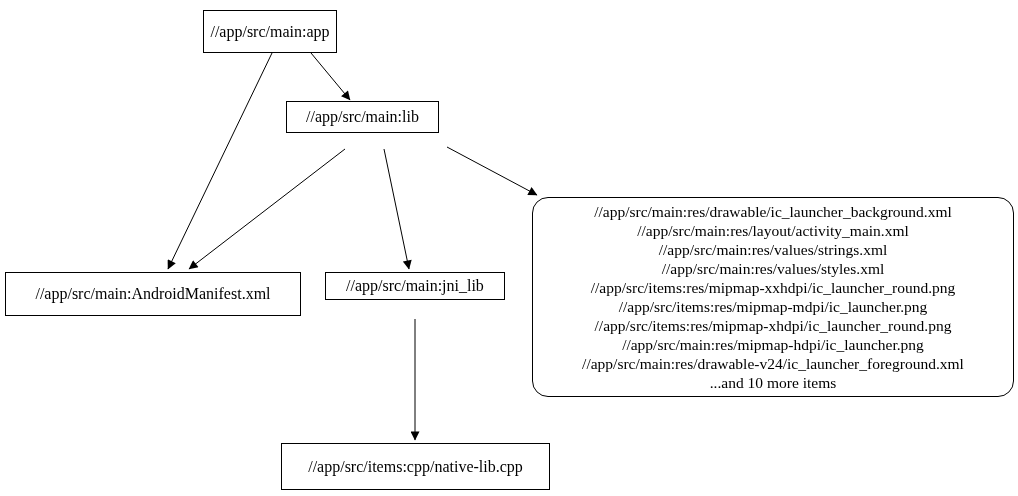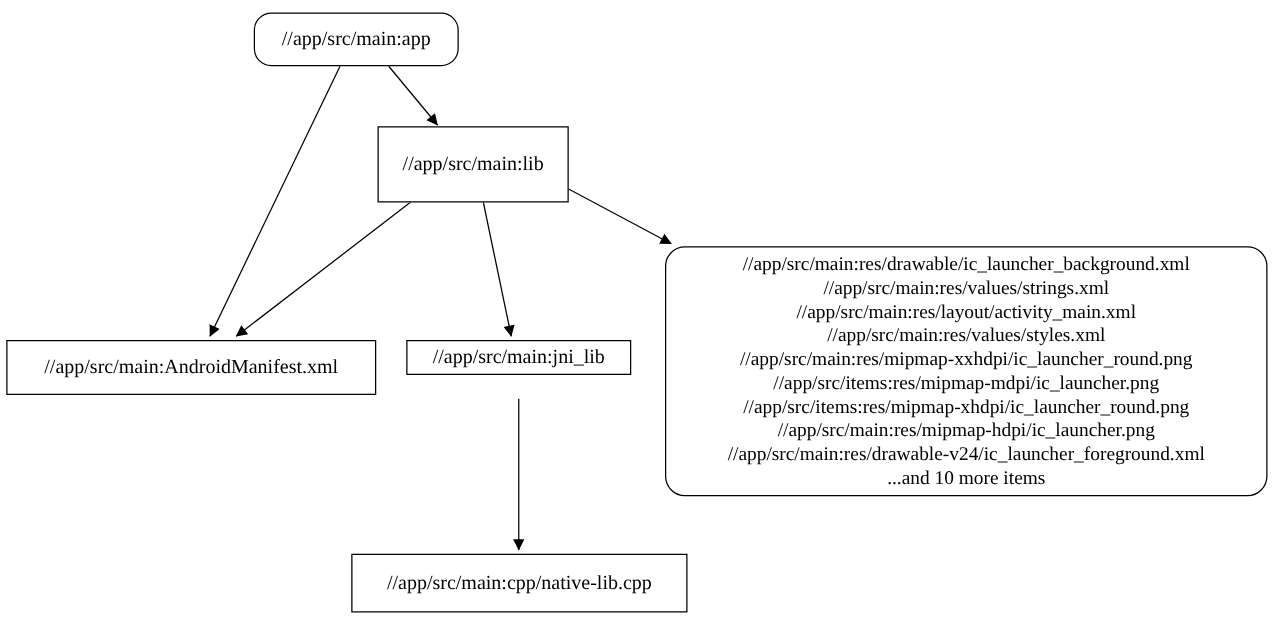--- a/index.html
+++ b/index.html
@@ -40,22 +40,22 @@
     text-align: center;
   }
   .node.multi {
     flex-direction: column;
     justify-content: center;
     line-height: 19px;
     font-size: 15.5px;
     padding: 4px 6px;
   }
   
-  #node-app        { left: 203px; top: 10px;  width: 164px; height: 43px; border-radius: 14px; }
-  #node-lib        { left: 302px; top: 101px; width: 153px; height: 61px; }
+  #node-app        { left: 203px; top: 10px;  width: 134px; height: 43px; }
+  #node-lib        { left: 286px; top: 101px; width: 153px; height: 32px; }
   #node-manifest   { left: 5px;   top: 272px; width: 296px; height: 44px; }
   #node-jni-lib    { left: 325px; top: 272px; width: 180px; height: 28px; }
   #node-resources  { left: 532px; top: 197px; width: 482px; height: 200px; border-radius: 16px; }
   #node-native-lib { left: 281px; top: 443px; width: 269px; height: 47px; }
 </style>
 </head>
 <body>
 
 <div class="canvas">
 
@@ -84,28 +84,28 @@
   <div class="node" id="node-manifest">
     <span>//app/src/main:AndroidManifest.xml</span>
   </div>
 
   <div class="node" id="node-jni-lib">
     <span>//app/src/main:jni_lib</span>
   </div>
 
   <div class="node multi" id="node-resources">
     <div>//app/src/main:res/drawable/ic_launcher_background.xml</div>
+    <div>//app/src/main:res/layout/activity_main.xml</div>
     <div>//app/src/main:res/values/strings.xml</div>
-    <div>//app/src/main:res/layout/activity_main.xml</div>
     <div>//app/src/main:res/values/styles.xml</div>
-    <div>//app/src/main:res/mipmap-xxhdpi/ic_launcher_round.png</div>
+    <div>//app/src/items:res/mipmap-xxhdpi/ic_launcher_round.png</div>
     <div>//app/src/items:res/mipmap-mdpi/ic_launcher.png</div>
     <div>//app/src/items:res/mipmap-xhdpi/ic_launcher_round.png</div>
     <div>//app/src/main:res/mipmap-hdpi/ic_launcher.png</div>
     <div>//app/src/main:res/drawable-v24/ic_launcher_foreground.xml</div>
     <div>...and 10 more items</div>
   </div>
 
   <div class="node" id="node-native-lib">
-    <span>//app/src/main:cpp/native-lib.cpp</span>
+    <span>//app/src/items:cpp/native-lib.cpp</span>
   </div>
 
 </div>
 
 </body></html>

